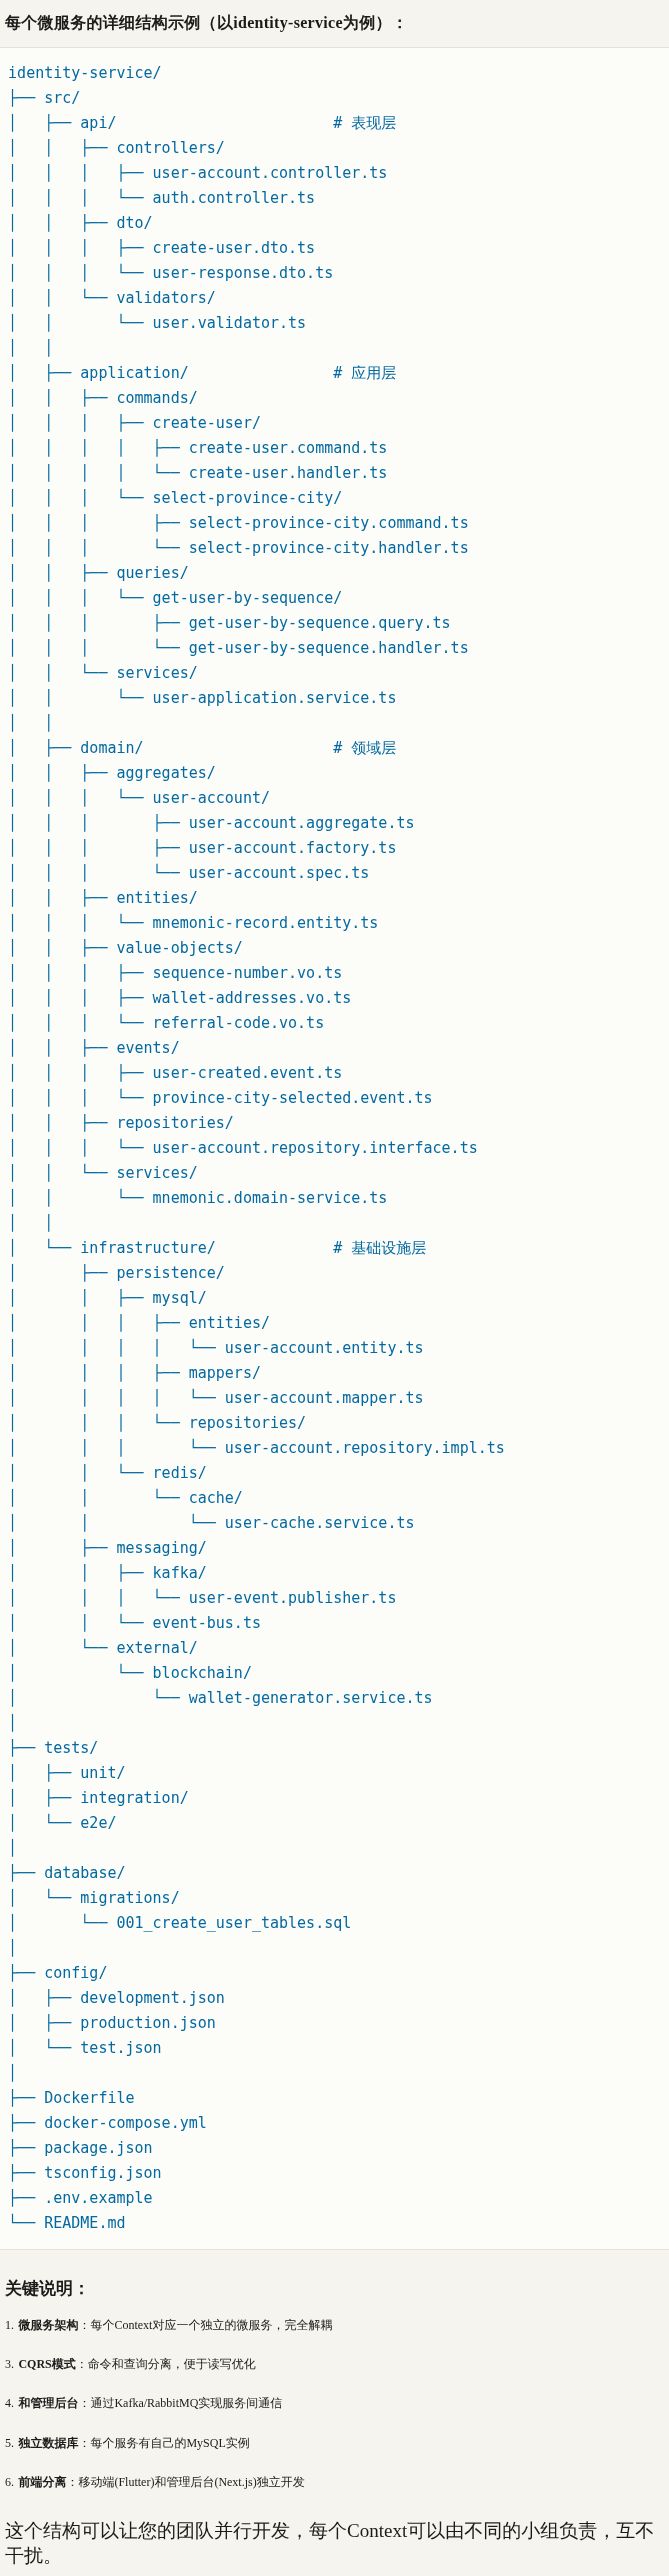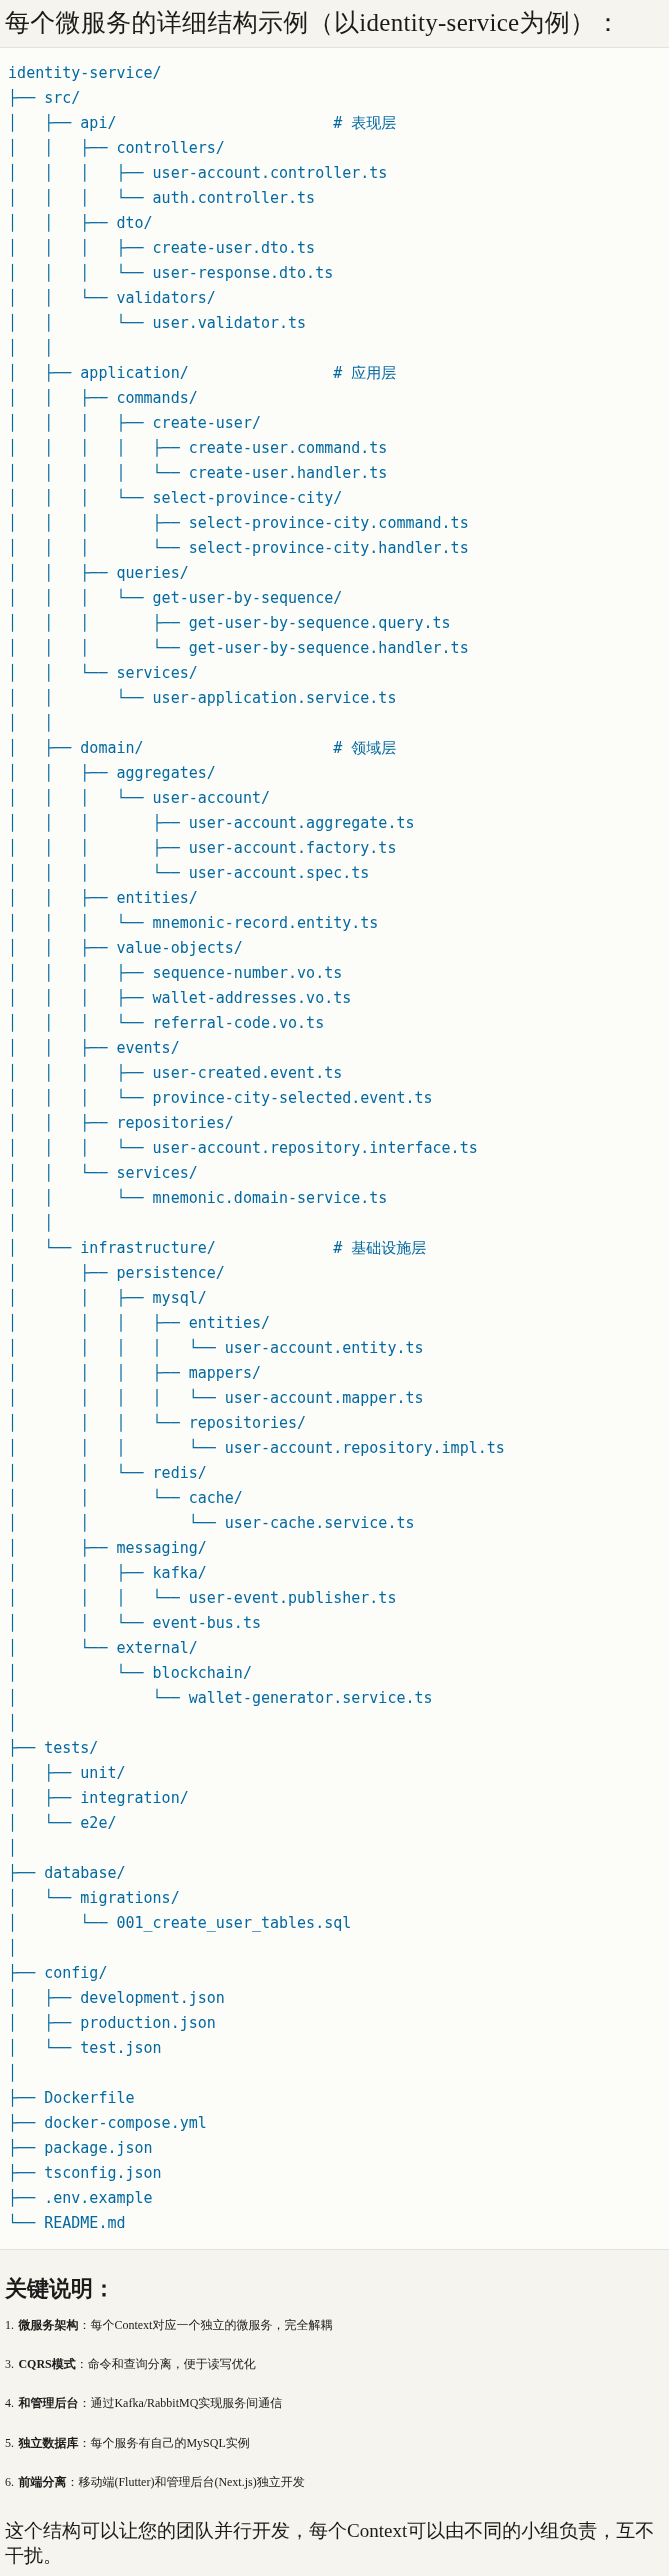--- a/index.html
+++ b/index.html
@@ -8,22 +8,22 @@
     padding: 0;
     background: #f5f4ef;
     width: 669px;
   }
   body {
     font-family: "Liberation Serif", "DejaVu Serif", serif;
     color: #1c1b19;
     padding-bottom: 16.3px;
   }
   .page-title {
-    font-size: 25px;
-    font-weight: 400;
+    font-size: 16px;
+    font-weight: 700;
     line-height: 29px;
     margin: 7.5px 5px 0 5px;
     letter-spacing: 0.3px;
   }
   .code-block {
     margin: 10.6px 0 0 0;
     background: #fcfcf9;
     border-top: 0.6px solid #e3e1d8;
     border-bottom: 0.6px solid #e3e1d8;
     padding: 13px 6.3px 13px 8.1px;
@@ -32,21 +32,21 @@
   .code-block pre {
     margin: 0;
     font-family: "DejaVu Sans Mono", "Liberation Mono", monospace;
     font-size: 15px;
     line-height: 25px;
     color: #0369a1;
     white-space: pre;
   }
   .notes { margin: 0 5px; }
   .notes-heading {
-    font-size: 22px;
+    font-size: 17px;
     font-weight: 700;
     line-height: 26px;
     margin-top: 26px;
   }
   .notes-list {
     margin-top: 10.6px;
     font-size: 12px;
     line-height: 25px;
   }
   .note-item { margin-bottom: 14.4px; }

